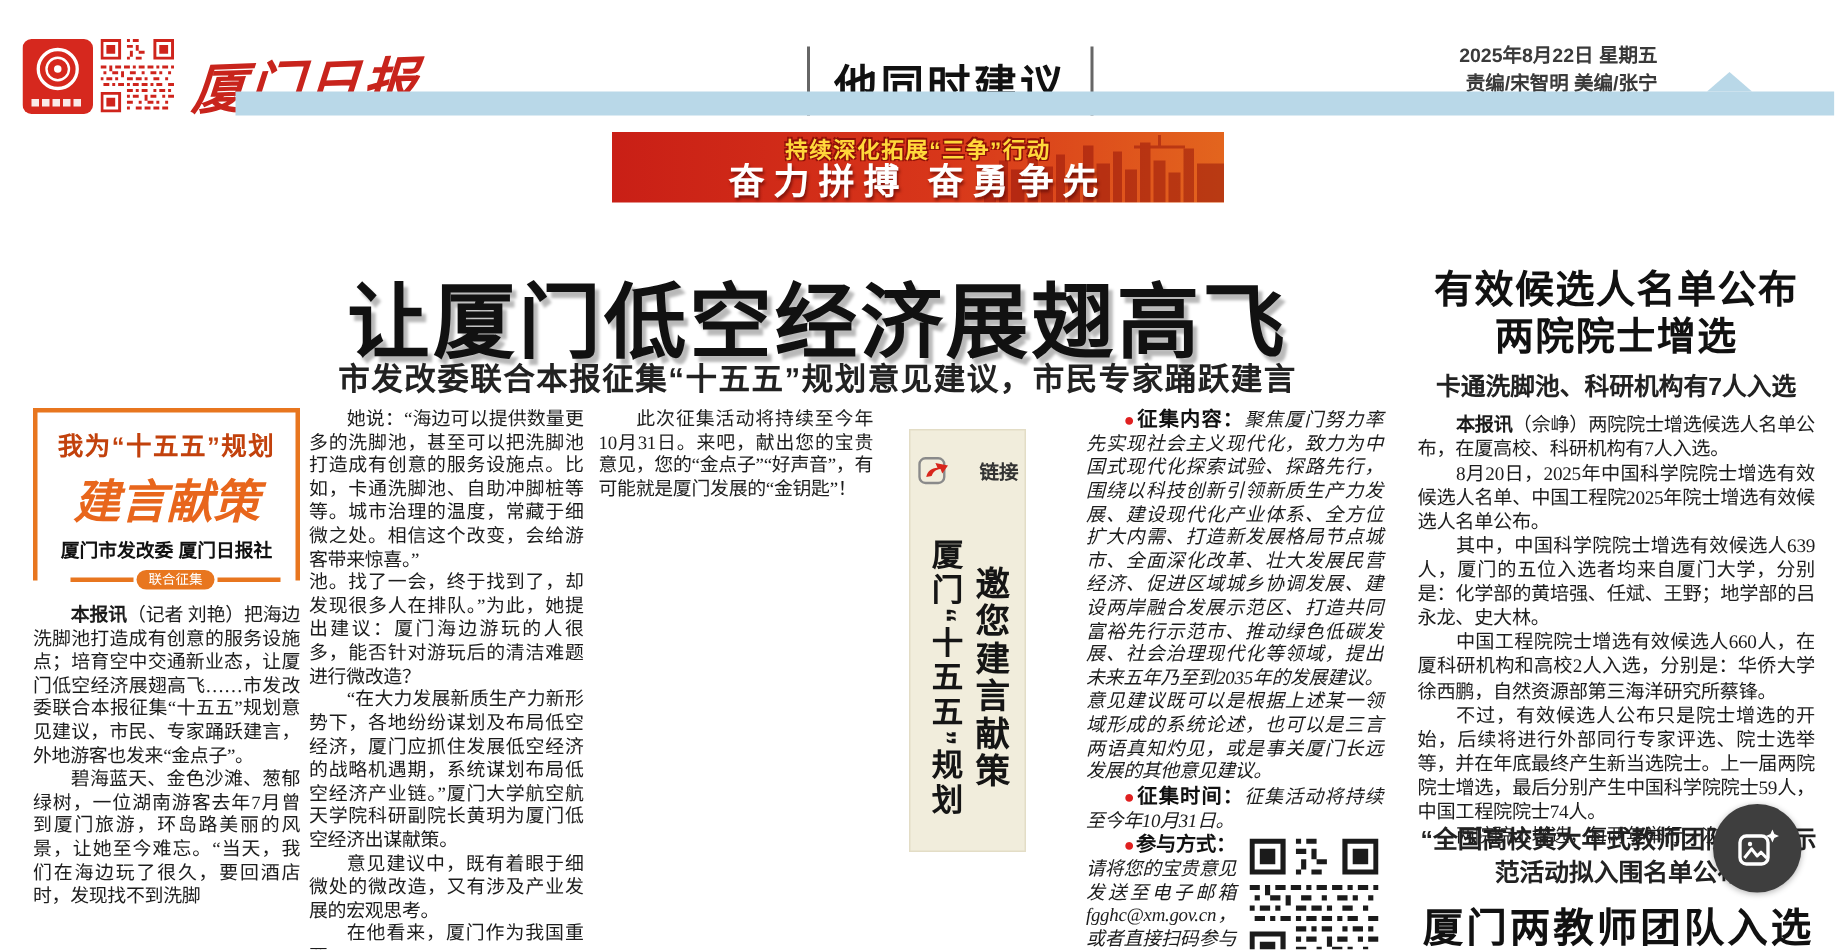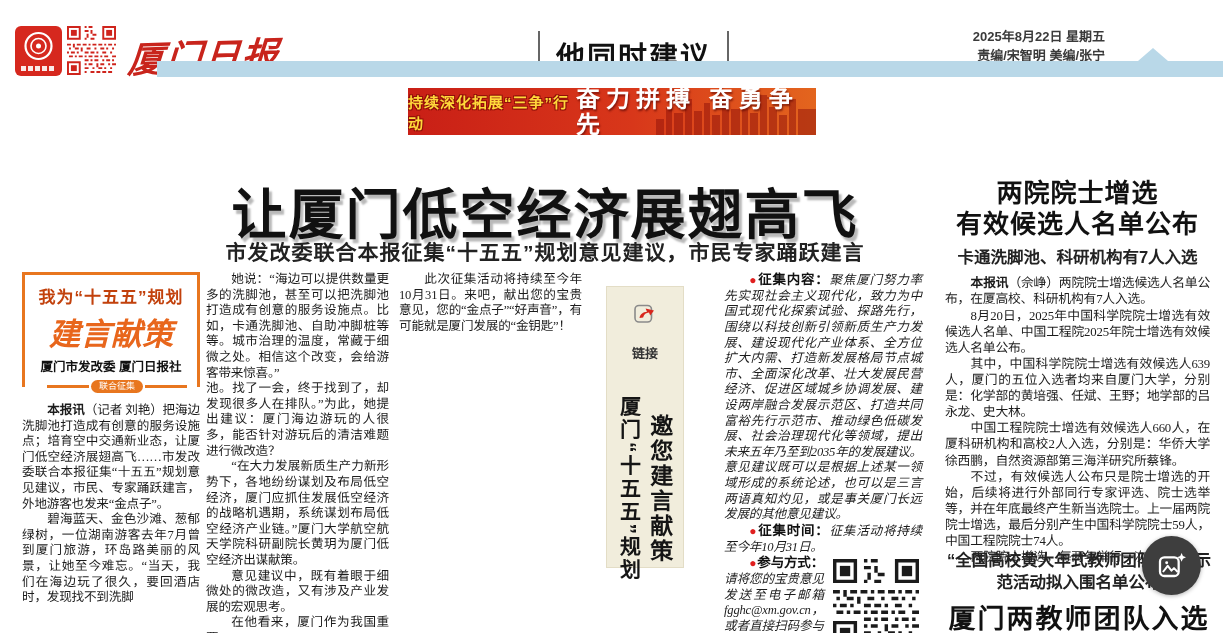--- a/index.html
+++ b/index.html
@@ -18,21 +18,21 @@
             font-size:13px;font-weight:bold;color:#3a3a3a;line-height:1.45;}
   .pageno{position:absolute;left:1136px;top:20px;font-size:40px;color:#8f8f8f;letter-spacing:1px;}
   .blue-bar{position:absolute;left:157px;top:61px;right:0;height:16px;background:#b9d8e8;}
   .blue-notch{position:absolute;left:1138px;top:48px;width:0;height:0;
             border-left:15px solid transparent;border-right:15px solid transparent;
             border-bottom:13px solid #b9d8e8;}
 
   
   .banner{position:absolute;left:408px;top:88px;width:408px;height:47px;
           background:linear-gradient(90deg,#c91f16 0%,#d8371a 55%,#e3651e 100%);
-          display:flex;flex-direction:row;align-items:center;justify-content:center;overflow:hidden;}
+          display:flex;flex-direction:column;align-items:center;justify-content:center;overflow:hidden;}
   .banner-skyline{position:absolute;right:0;bottom:0;width:160px;height:47px;}
   .banner-l1{position:relative;font-size:15px;font-weight:900;color:#ffd83a;letter-spacing:1px;
           text-shadow:1px 1px 0 #8f1009,-1px 1px 0 #8f1009,1px -1px 0 #8f1009,-1px -1px 0 #8f1009;}
   .banner-l2{position:relative;font-size:24px;font-weight:900;color:#fff;letter-spacing:6px;
           text-shadow:1px 2px 2px rgba(90,8,4,.65);line-height:1.05;}
 
   
   .headline{position:absolute;left:110px;top:170px;width:870px;text-align:center;
           font-size:55px;font-weight:900;color:#111;letter-spacing:2px;
           text-shadow:3px 4px 2px rgba(0,0,0,.28);white-space:nowrap;}
@@ -57,21 +57,21 @@
             font-family:"Liberation Serif","DejaVu Serif",serif;margin:1px 0 2px;}
   .promo-l3{font-size:12.5px;font-weight:800;color:#111;}
   .ribbon{position:absolute;left:22px;right:10px;bottom:-6px;display:flex;align-items:center;}
   .ribbon::before,.ribbon::after{content:"";flex:1;height:3px;background:#e8761f;}
   .ribbon-badge{background:#e8761f;color:#fff;font-size:9px;line-height:1.2;
             padding:1px 8px;border-radius:8px;margin:0 2px;white-space:nowrap;}
 
   
   .invite{position:absolute;left:606px;top:286px;width:78px;height:282px;
           background:#f1eddc;border:1px solid #e3ddc6;box-sizing:border-box;text-align:center;}
-  .link-row{margin-top:14px;display:flex;align-items:center;justify-content:center;gap:18px;flex-direction:column;}
+  .link-row{margin-top:14px;display:flex;align-items:center;justify-content:center;gap:18px;}
   .link-row svg{width:24px;height:24px;}
   .link-label{font-size:13px;color:#333;font-weight:600;}
   .vtitle{writing-mode:vertical-rl;margin:14px auto 0;font-weight:900;color:#151515;
           line-height:1.4;letter-spacing:2px;height:225px;display:inline-block;}
   .vtitle .vl1{font-size:23px;}
   .vtitle .vl2{font-size:21px;}
 
   
   .fs{font-style:italic;}
   .dot{color:#e02020;font-style:normal;font-size:12px;margin-right:1px;}
@@ -199,22 +199,22 @@
     <div class="qr-float">
       <svg class="qr-dark" viewBox="0 0 25 25">
           <use href="#qrpat"></use>
         </svg>
       
     </div>
     <p class="bt fs ind"><span class="dot">●</span><b class="blabel">参与方式：</b><span>请将您的宝贵意见发送至电子邮箱fgghc@xm.gov.cn，或者直接扫码参与厦门“十五五”规划建言献策活动。</span></p>
   </div>
 
   <div class="rcol">
+    <div class="r-title">有效候选人名单公布</div>
     <div class="r-title">两院院士增选</div>
-    <div class="r-title">有效候选人名单公布</div>
     <div class="r-sub">卡通洗脚池、科研机构有7人入选</div>
     <p class="bt ind"><b>本报讯</b><span>（佘峥）两院院士增选候选人名单公布，在厦高校、科研机构有7人入选。</span></p>
     <p class="bt ind">8月20日，2025年中国科学院院士增选有效候选人名单、中国工程院2025年院士增选有效候选人名单公布。</p>
     <p class="bt ind">其中，中国科学院院士增选有效候选人639人，厦门的五位入选者均来自厦门大学，分别是：化学部的黄培强、任斌、王野；地学部的吕永龙、史大林。</p>
     <p class="bt ind">中国工程院院士增选有效候选人660人，在厦科研机构和高校2人入选，分别是：华侨大学徐西鹏，自然资源部第三海洋研究所蔡锋。</p>
     <p class="bt ind">不过，有效候选人公布只是院士增选的开始，后续将进行外部同行专家评选、院士选举等，并在年底最终产生新当选院士。上一届两院院士增选，最后分别产生中国科学院院士59人，中国工程院院士74人。</p>
     <p class="bt ind">两院院士增选，每两年举行一次。</p>
   </div>
 
   <div class="teachers">

